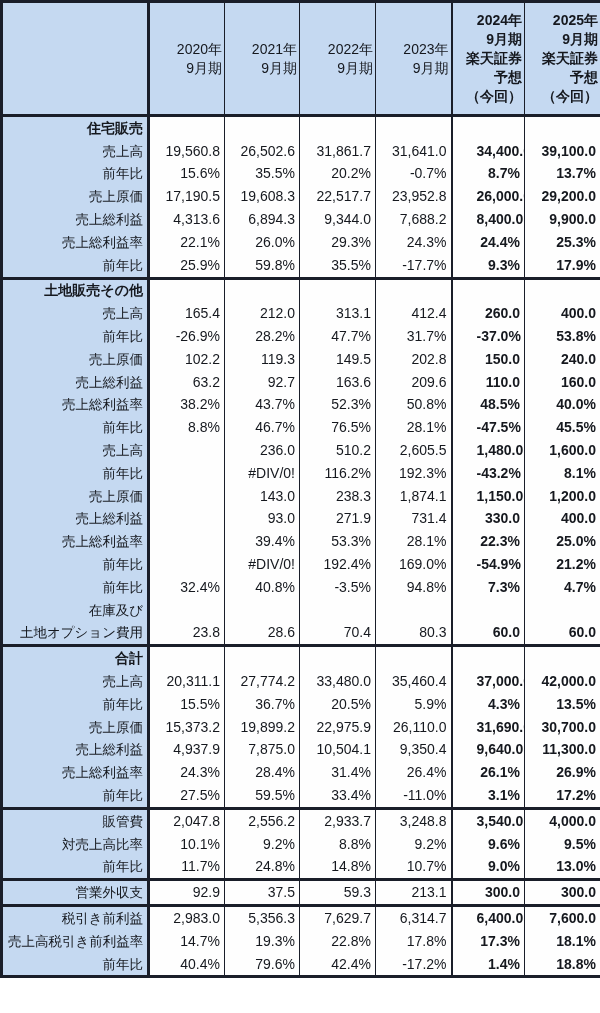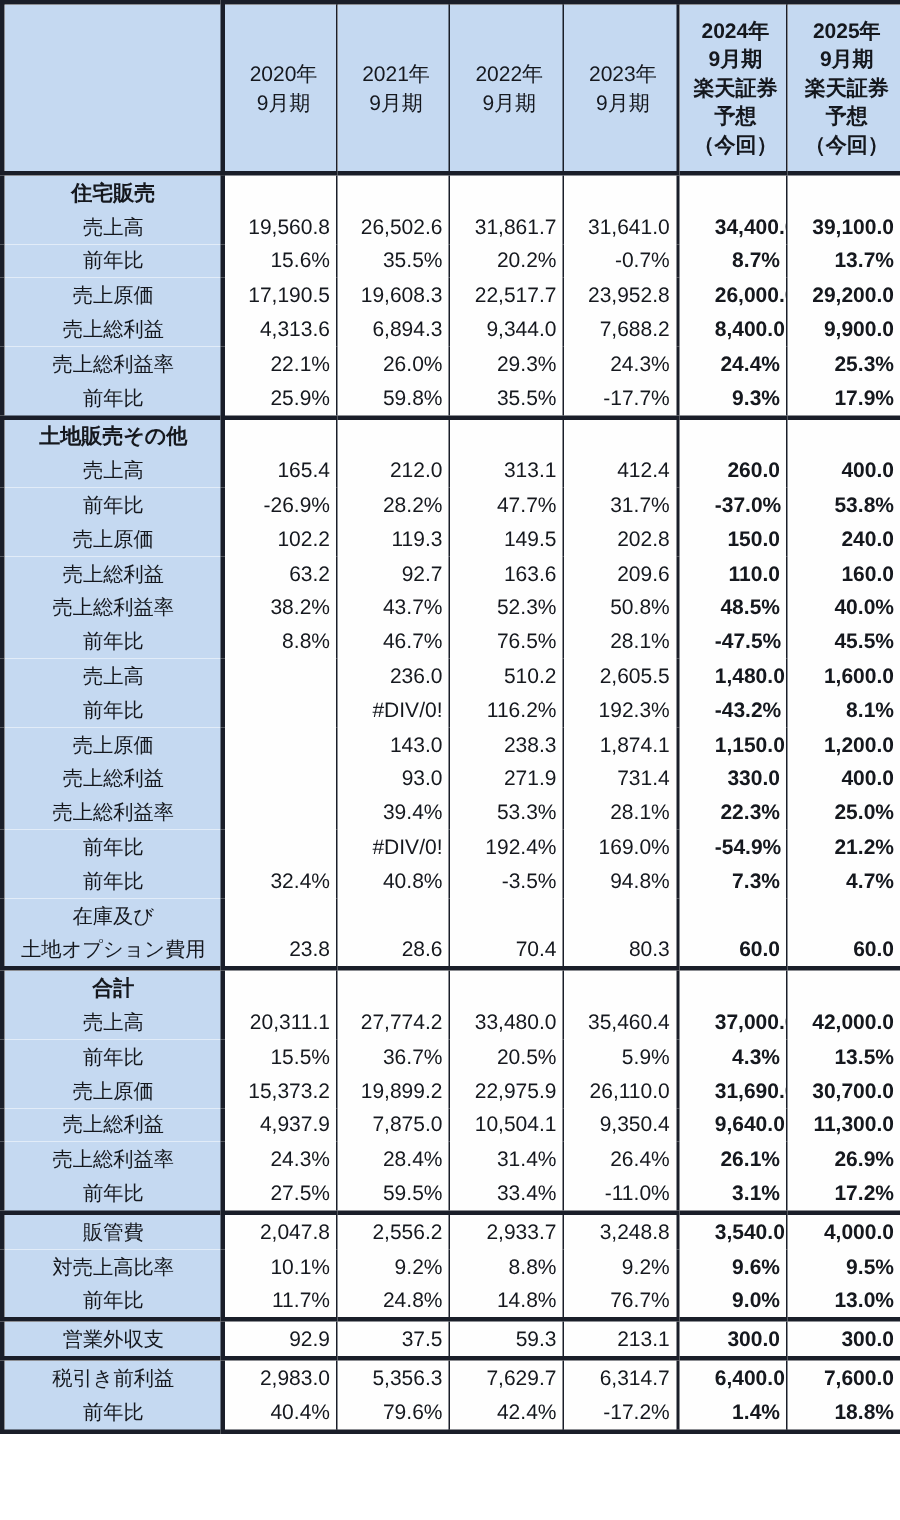--- a/index.html
+++ b/index.html
@@ -17,21 +17,21 @@
   col.c-y1{width:75px;}
   col.c-y2{width:76px;}
   col.c-y3{width:76px;}
   col.c-f0{width:73px;}
   col.c-f1{width:77px;}
 
   thead th{
     background:var(--blue);
     height:107px;
     vertical-align:middle;
-    text-align:center;
+    text-align:right;
     font-weight:normal;
     font-size:14px;
     line-height:19px;
     padding:2px 2px 2px 6px;
     white-space:pre-line;
     border-bottom:3px solid var(--bc);
     overflow:hidden;
     margin-left:16px;
   }
   thead th.corner{border-right:3px solid var(--bc);}
@@ -43,21 +43,21 @@
     height:22.8px;
     font-size:13.5px;
     line-height:15px;
     padding:0 4px;
     white-space:nowrap;
     overflow:hidden;
     vertical-align:middle;
   }
   tbody th.rowlabel{
     background:var(--blue);
-    text-align:center;
+    text-align:right;
     font-weight:normal;
     border-right:3px solid var(--bc);
     padding-left:5px;
   }
   tbody th.rowlabel.bold{font-weight:bold;font-size:14px;}
   tbody td.val{
     background:var(--white);
     text-align:right;
     border-left:1px solid var(--bc);
     font-size:14px;
@@ -390,21 +390,21 @@
           <td class="val c2">8.8%</td>
           <td class="val c3">9.2%</td>
           <td class="val c4">9.6%</td>
           <td class="val c5">9.5%</td>
         </tr>
         <tr>
           <th class="rowlabel">前年比</th>
           <td class="val c0">11.7%</td>
           <td class="val c1">24.8%</td>
           <td class="val c2">14.8%</td>
-          <td class="val c3">76.7%</td>
+          <td class="val c3">10.7%</td>
           <td class="val c4">9.0%</td>
           <td class="val c5">13.0%</td>
         </tr>
         <tr class="section-start">
           <th class="rowlabel">営業外収支</th>
           <td class="val c0">92.9</td>
           <td class="val c1">37.5</td>
           <td class="val c2">59.3</td>
           <td class="val c3">213.1</td>
           <td class="val c4">300.0</td>
@@ -413,20 +413,29 @@
         <tr class="section-start">
           <th class="rowlabel">税引き前利益</th>
           <td class="val c0">2,983.0</td>
           <td class="val c1">5,356.3</td>
           <td class="val c2">7,629.7</td>
           <td class="val c3">6,314.7</td>
           <td class="val c4">6,400.0</td>
           <td class="val c5">7,600.0</td>
         </tr>
         <tr>
+          <th class="rowlabel">売上高税引き前利益率</th>
+          <td class="val c0">14.7%</td>
+          <td class="val c1">19.3%</td>
+          <td class="val c2">22.8%</td>
+          <td class="val c3">17.8%</td>
+          <td class="val c4">17.3%</td>
+          <td class="val c5">18.1%</td>
+        </tr>
+        <tr>
           <th class="rowlabel">前年比</th>
           <td class="val c0">40.4%</td>
           <td class="val c1">79.6%</td>
           <td class="val c2">42.4%</td>
           <td class="val c3">-17.2%</td>
           <td class="val c4">1.4%</td>
           <td class="val c5">18.8%</td>
         </tr>
       </tbody>
   </table>

